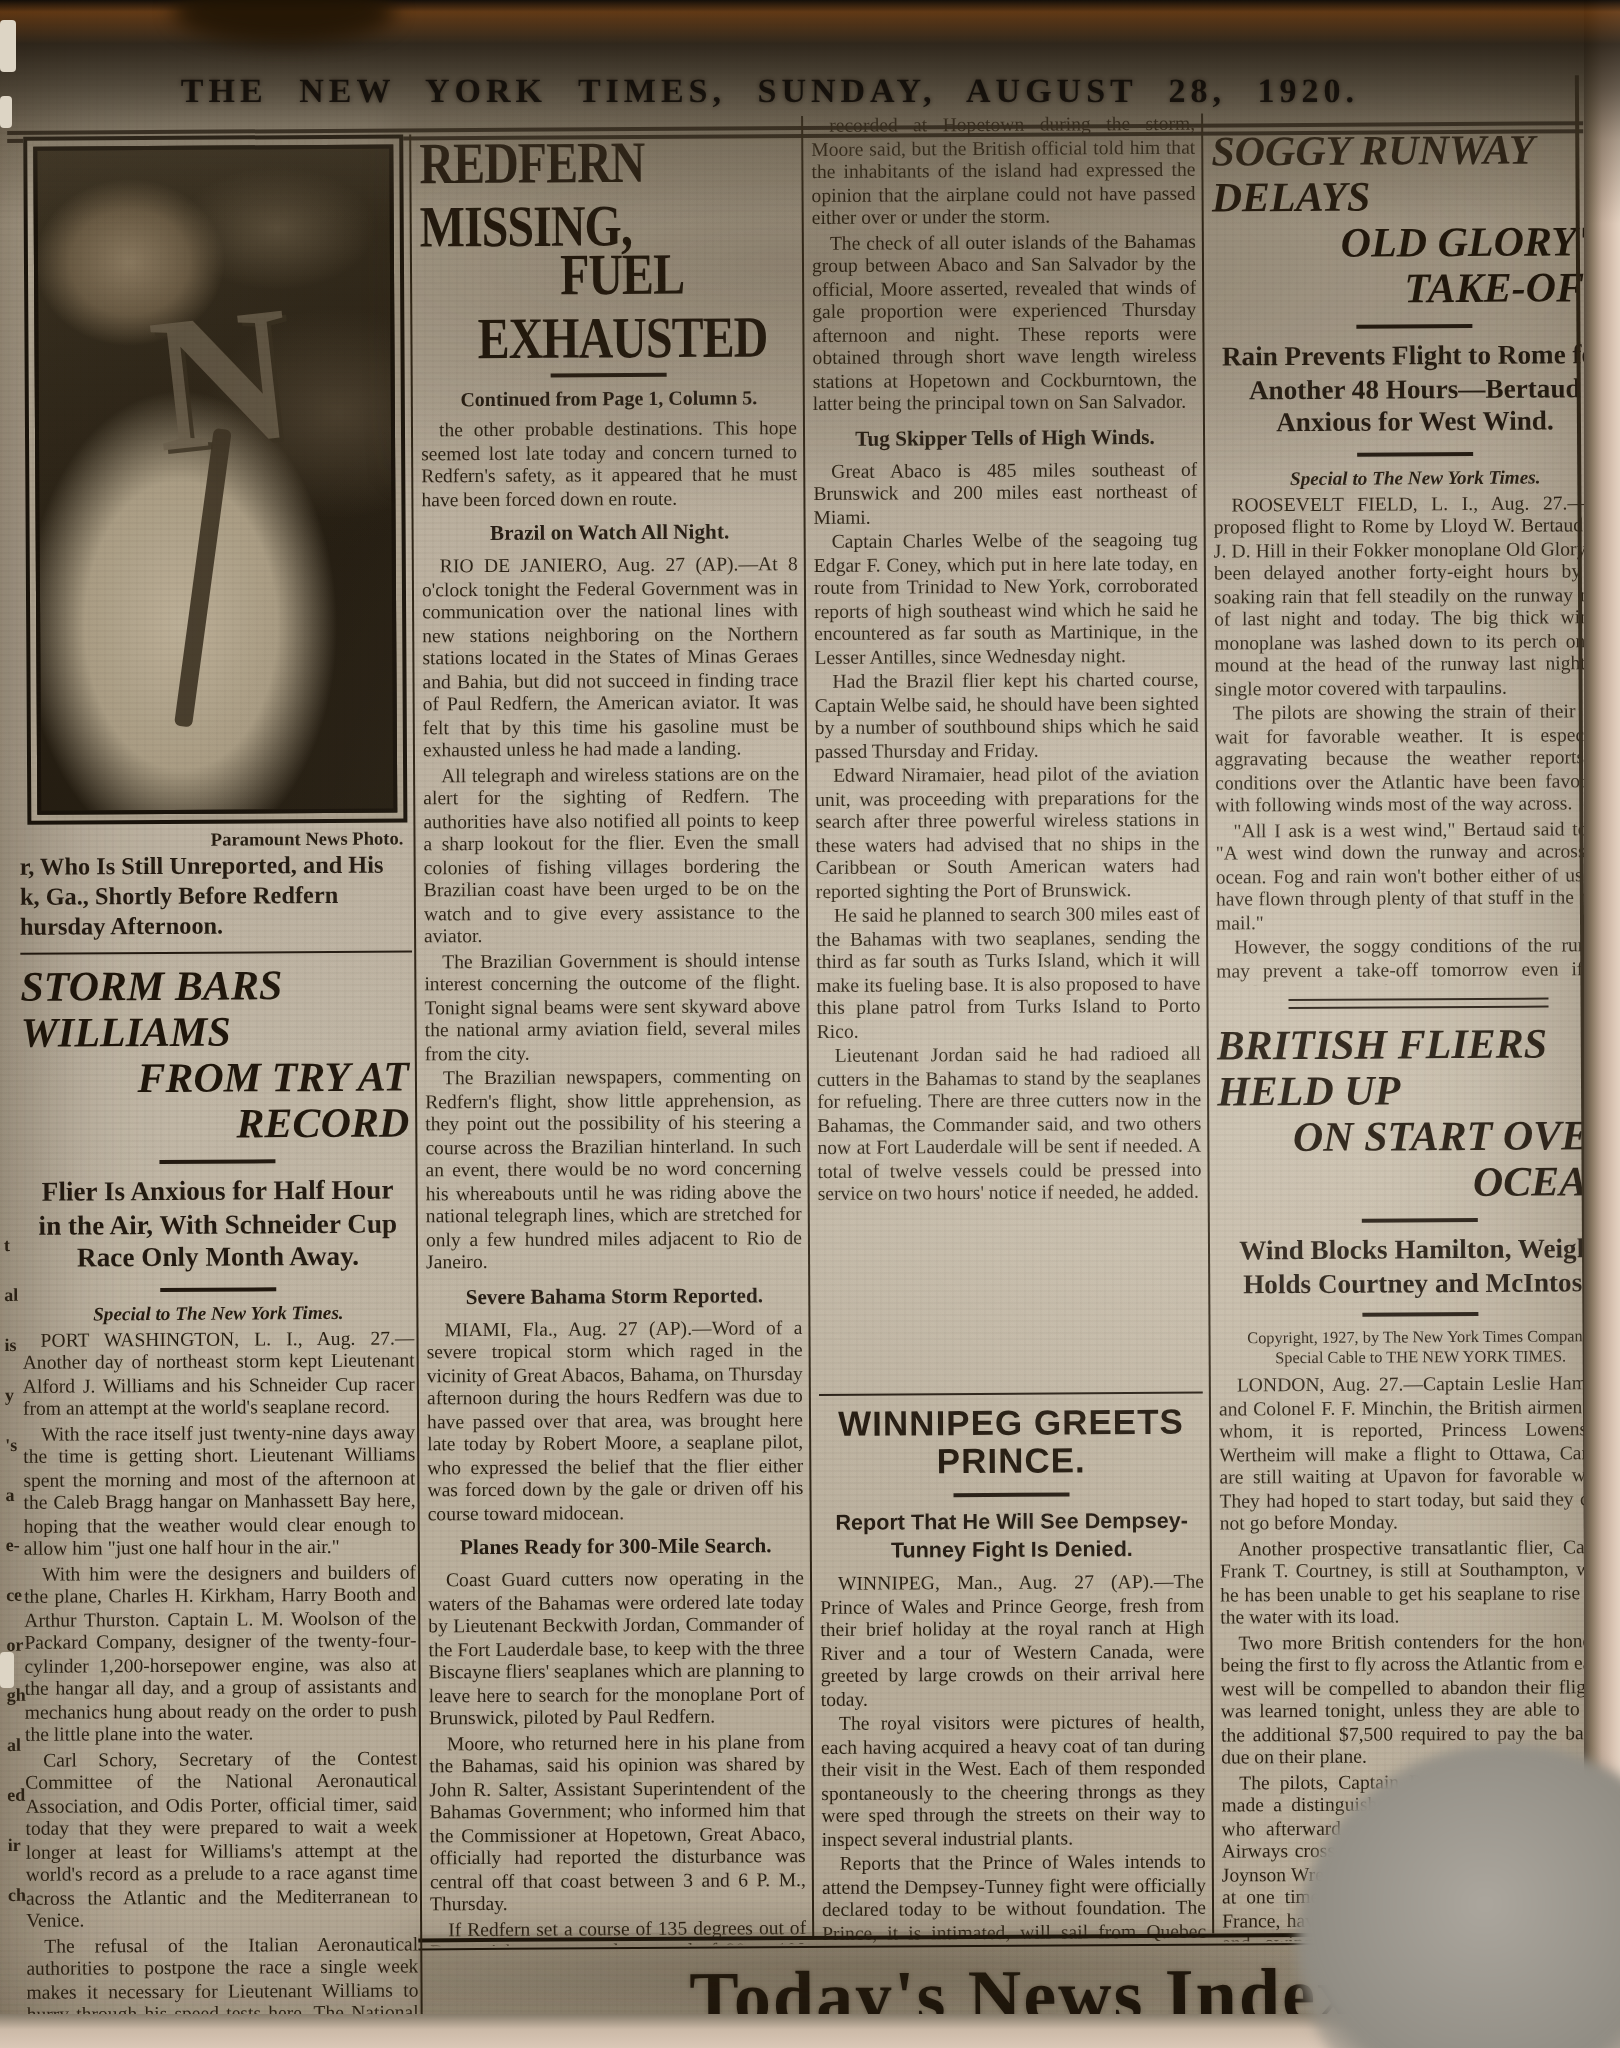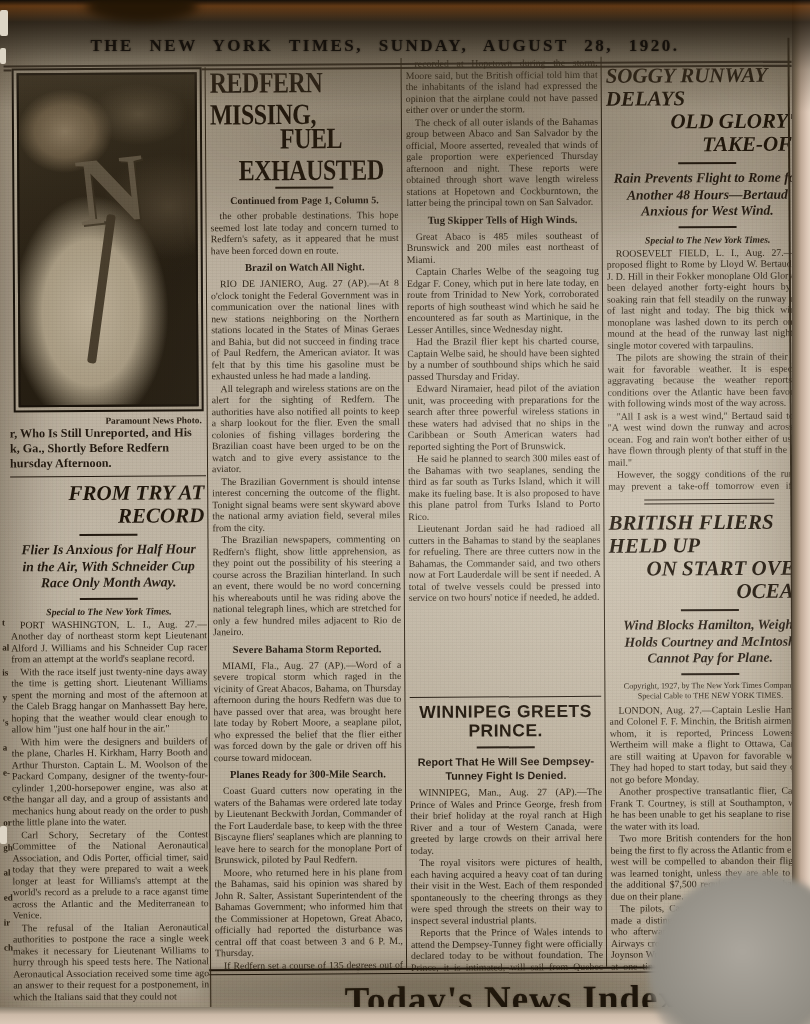--- a/index.html
+++ b/index.html
@@ -44,21 +44,21 @@
   .tie{position:absolute;left:44%;top:42%;width:9px;height:150px;background:#3e3425;transform:rotate(8deg);border-radius:3px;opacity:.9;}
   .photo-credit{font-weight:bold;font-size:9.3px;text-align:right;padding-right:4px;color:#241b10;}
   .caption{font-weight:bold;font-size:12.2px;line-height:15px;color:#221910;}
 
   
   .hl-italic{font-style:italic;font-weight:bold;font-size:21px;line-height:23px;color:#1d140a;margin:2px 0;}
   .hl-italic .l2{display:block;text-align:right;padding-right:2px;}
   .hl-roman{font-weight:bold;font-size:24px;line-height:26px;color:#1c130a;letter-spacing:-0.5px;}
   .hl-roman span{display:block;transform:scaleY(1.22);transform-origin:top left;}
   .hl-roman .l2{text-align:center;padding-left:14px;margin-top:4px;}
-  .deck{font-style:italic;font-weight:bold;font-size:13.6px;line-height:16.5px;text-align:center;color:#221910;margin:2px 4px;}
+  .deck{font-weight:bold;font-size:13.6px;line-height:16.5px;text-align:center;color:#221910;margin:2px 4px;}
   .continued{font-weight:bold;font-size:10px;text-align:center;margin:4px 0;color:#221910;}
   .hl-sans{font-family:"Liberation Sans",sans-serif;font-weight:bold;font-size:17.5px;line-height:19px;text-align:center;letter-spacing:.5px;color:#1d140a;}
   .deck-sans{font-family:"Liberation Sans",sans-serif;font-weight:bold;font-size:10.8px;line-height:14px;text-align:center;color:#221910;margin:4px 0;}
   .copyright{font-size:8.2px;line-height:10px;text-align:center;color:#241b10;margin:2px 0 3px;}
 
   
   .news-band{position:absolute;left:206px;right:0;top:966px;height:58px;overflow:hidden;z-index:2;
     background:linear-gradient(180deg,rgba(120,108,88,.25),rgba(90,80,62,.18));}
   .band-rule{border-top:2px solid #1a1209;border-bottom:1px solid #1a1209;height:3px;margin:2px 0 4px;}
   .band-title{font-weight:bold;font-size:37px;text-align:center;color:#1a1209;letter-spacing:1px;
@@ -116,20 +116,21 @@
         </div>
       </div>
       <div class="photo-credit">Paramount News Photo.</div>
       <div class="caption">
         <div>r, Who Is Still Unreported, and His</div>
         <div>k, Ga., Shortly Before Redfern</div>
         <div>hursday Afternoon.</div>
       </div>
       <div class="thinrule"></div>
       <div class="hl-italic">
+        <span>STORM BARS WILLIAMS</span>
         <span class="l2">FROM TRY AT RECORD</span>
       </div>
       <div class="shortrule"></div>
       <div class="deck">Flier Is Anxious for Half Hour in the Air, With Schneider Cup Race Only Month Away.</div>
       <div class="shortrule"></div>
       <div class="credit">Special to The New York Times.</div>
       <p class="bt">PORT WASHINGTON, L. I., Aug. 27.—Another day of northeast storm kept Lieutenant Alford J. Williams and his Schneider Cup racer from an attempt at the world's seaplane record.</p>
       <p class="bt">With the race itself just twenty-nine days away the time is getting short. Lieutenant Williams spent the morning and most of the afternoon at the Caleb Bragg hangar on Manhassett Bay here, hoping that the weather would clear enough to allow him "just one half hour in the air."</p>
       <p class="bt">With him were the designers and builders of the plane, Charles H. Kirkham, Harry Booth and Arthur Thurston. Captain L. M. Woolson of the Packard Company, designer of the twenty-four-cylinder 1,200-horsepower engine, was also at the hangar all day, and a group of assistants and mechanics hung about ready on the order to push the little plane into the water.</p>
       <p class="bt">Carl Schory, Secretary of the Contest Committee of the National Aeronautical Association, and Odis Porter, official timer, said today that they were prepared to wait a week longer at least for Williams's attempt at the world's record as a prelude to a race aganst time across the Atlantic and the Mediterranean to Venice.</p>
@@ -201,21 +202,20 @@
     <div class="col" style="left:608px;top:494px;width:202px;height:478px;">
       <div class="divider"></div>
       <div class="hl-italic">
         <span>BRITISH FLIERS HELD UP</span>
         <span class="l2">ON START OVER OCEAN</span>
       </div>
       <div class="shortrule"></div>
       <div class="deck">
         <div>Wind Blocks Hamilton, Weight</div>
         <div>Holds Courtney and McIntosh</div>
-        <div>Cannot Pay for Plane.</div>
       </div>
       <div class="shortrule"></div>
       <div class="copyright">
         <div>Copyright, 1927, by The New York Times Company.</div>
         <div>Special Cable to THE NEW YORK TIMES.</div>
       </div>
       <p class="bt">LONDON, Aug. 27.—Captain Leslie Hamilton and Colonel F. F. Minchin, the British airmen with whom, it is reported, Princess Lowenstein-Wertheim will make a flight to Ottawa, Canada, are still waiting at Upavon for favorable winds. They had hoped to start today, but said they could not go before Monday.</p>
       <p class="bt">Another prospective transatlantic flier, Captain Frank T. Courtney, is still at Southampton, where he has been unable to get his seaplane to rise from the water with its load.</p>
       <p class="bt">Two more British contenders for the honor of being the first to fly across the Atlantic from east to west will be compelled to abandon their flight, it was learned tonight, unless they are able to raise the additional $7,500 required to pay the balance due on their plane.</p>
       <p class="bt">The pilots, Captain Robert H. McIntosh, who made a distinguished record during the war and who afterward was senior pilot in the Imperial Airways cross-channel service, and Captain W. H. Joynson Wrefford, also a former army aviator, who at one time was the youngest British officer in France, have put all their savings into the venture, and, owing to the death recently of one of their principal backers, they have been left without funds.</p>

